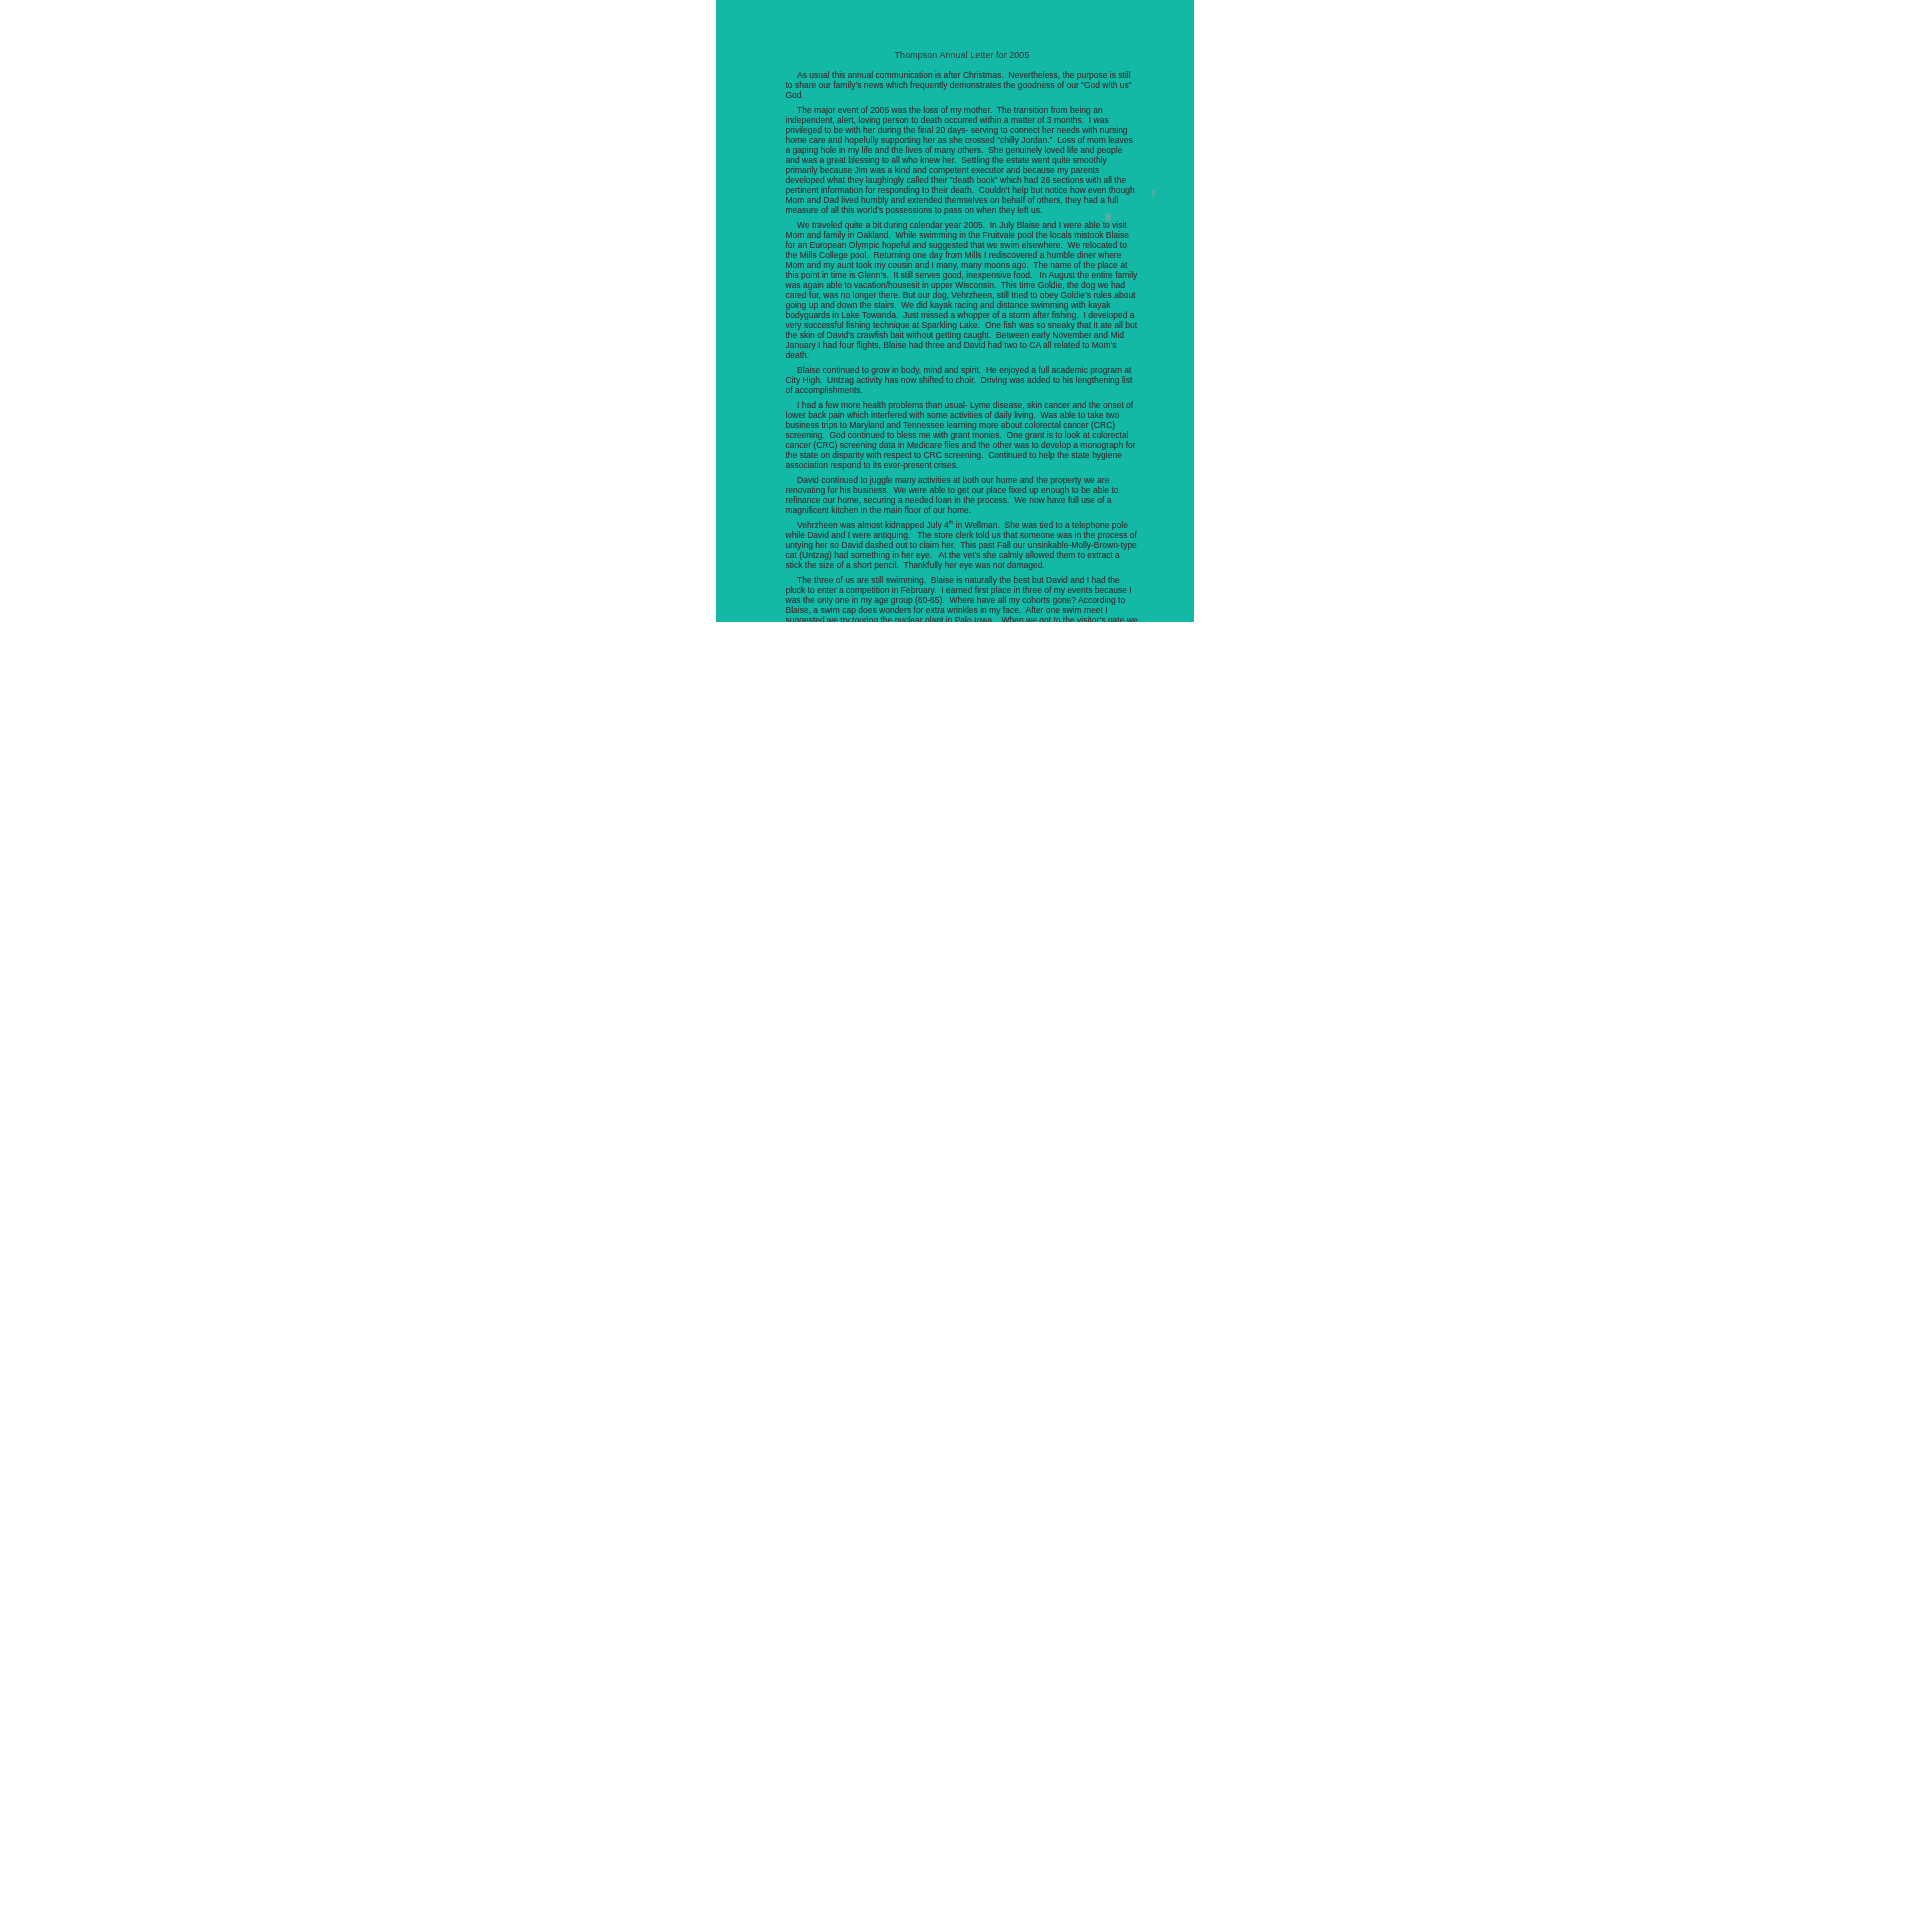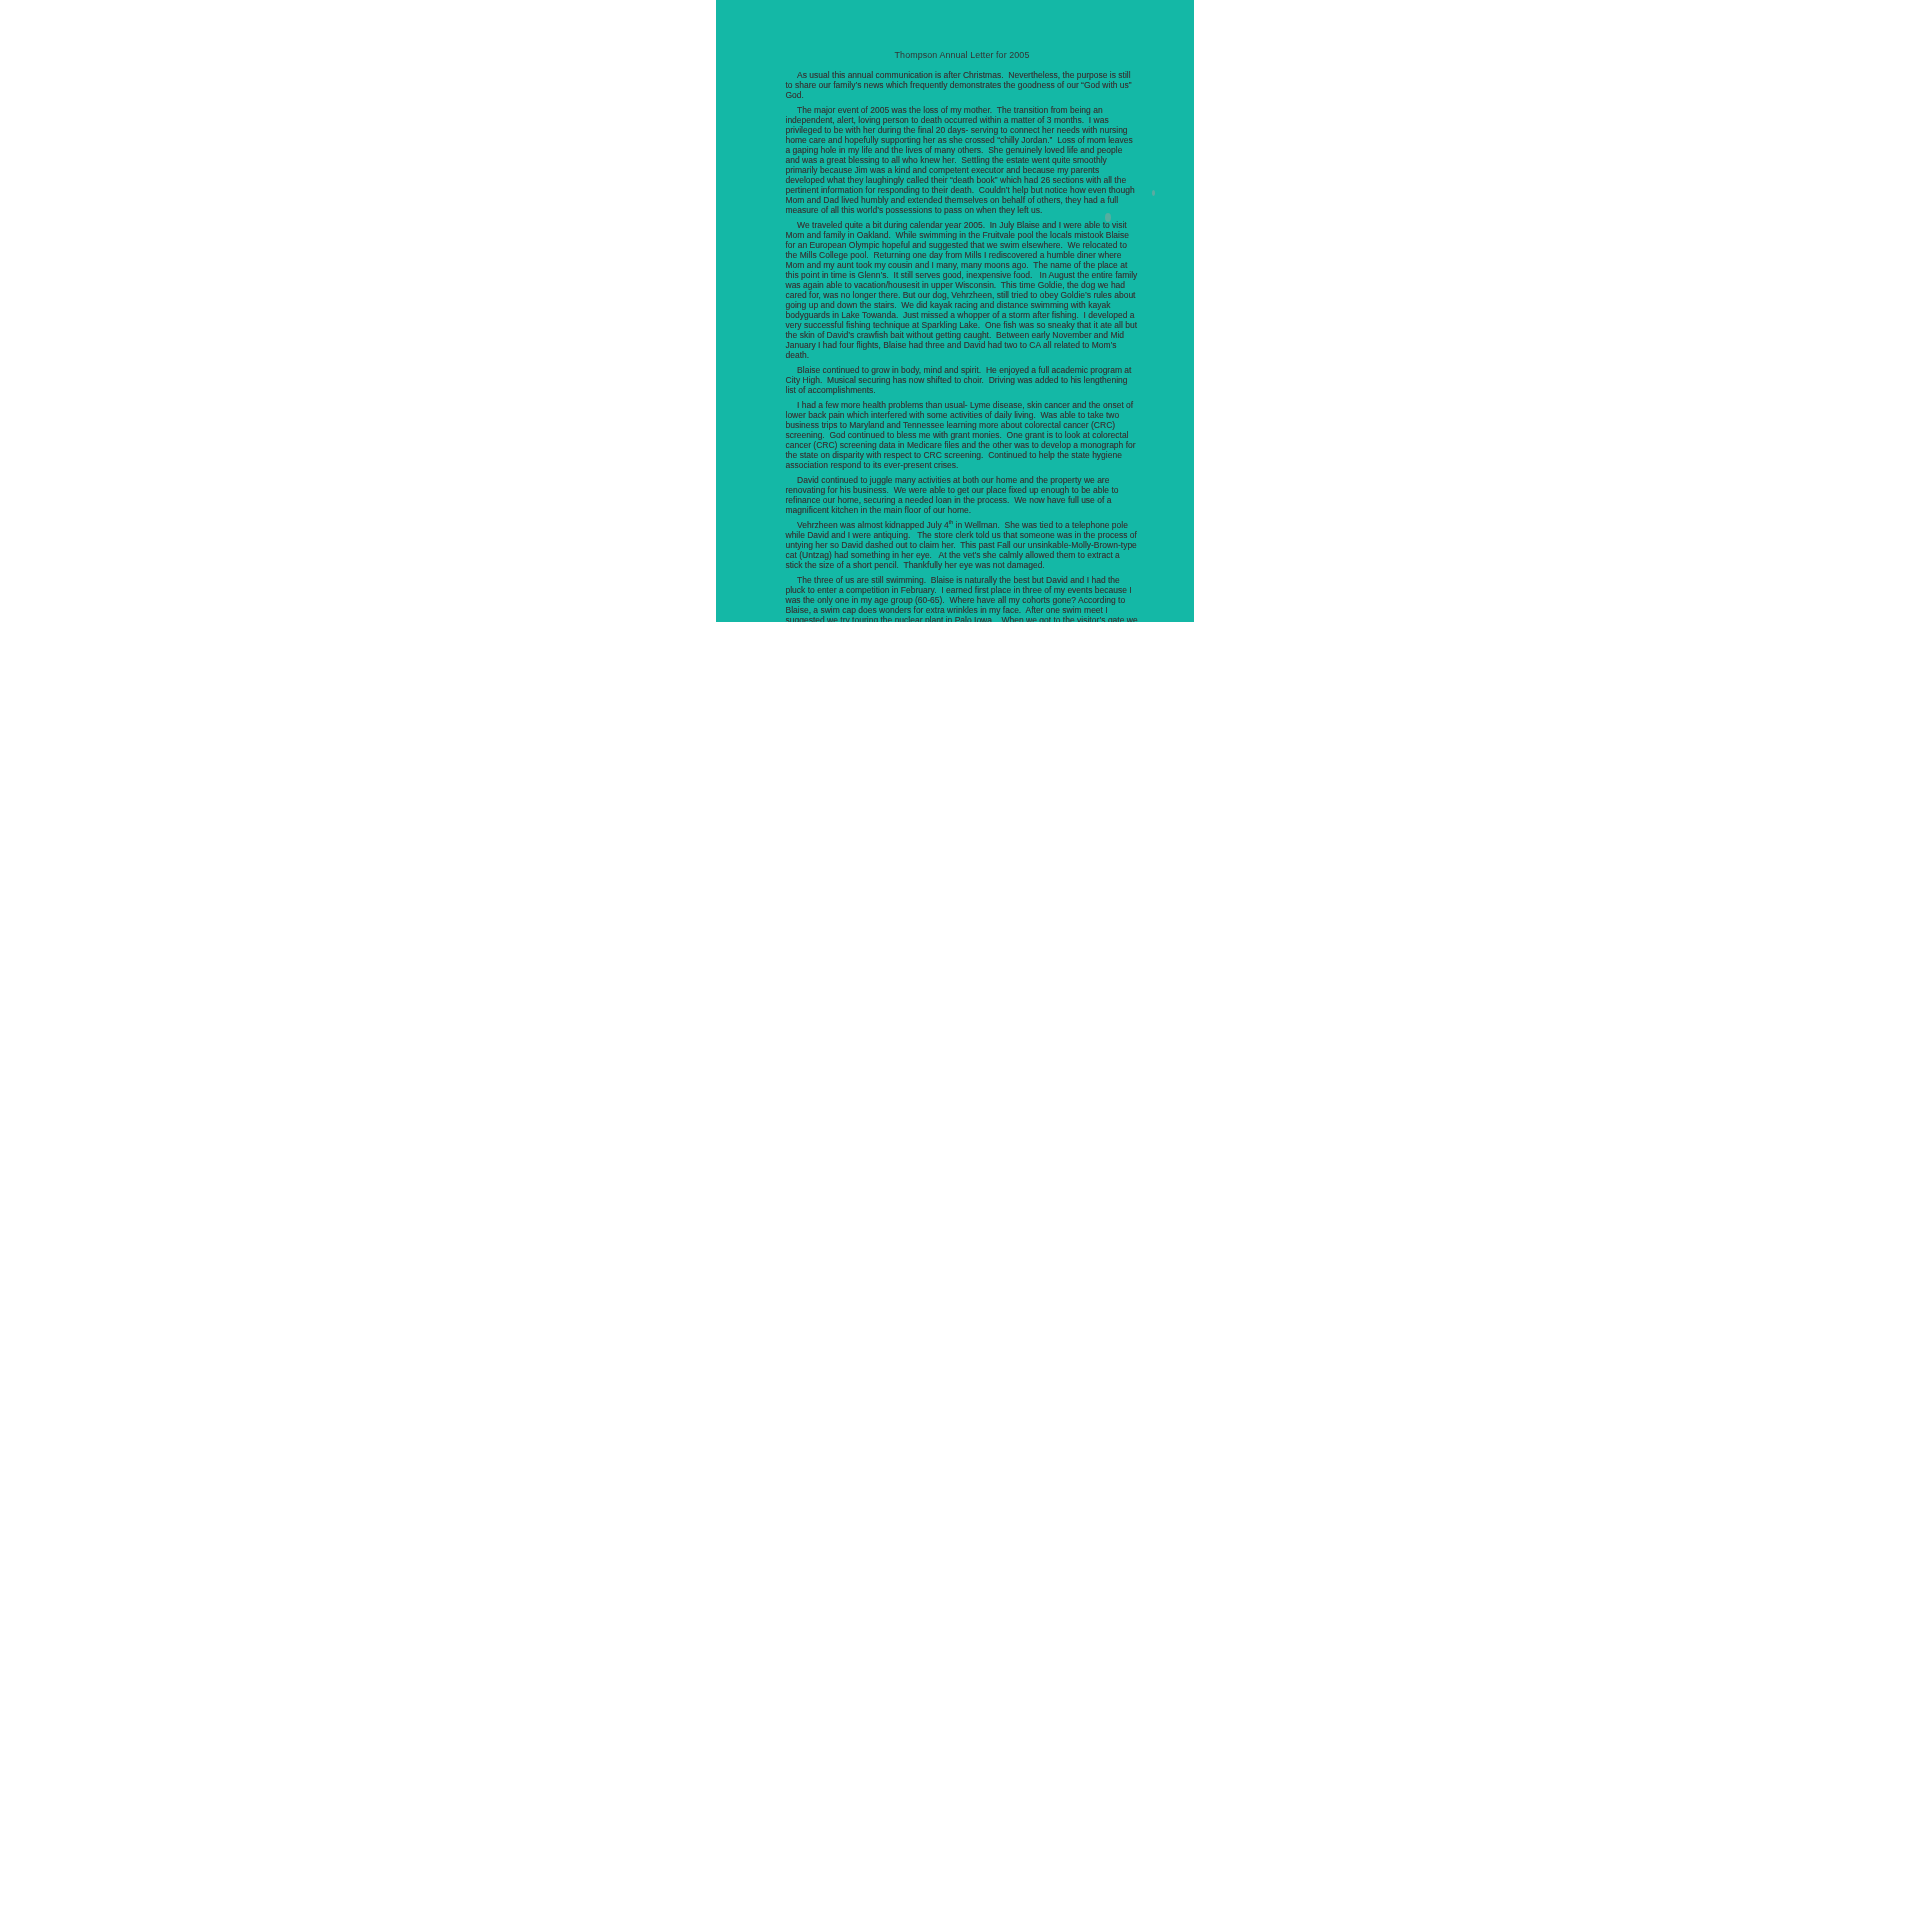--- a/index.html
+++ b/index.html
@@ -78,21 +78,21 @@
 <body>
 
 <div class="page">
   <div class="smudge s1"></div>
   <div class="smudge s2"></div>
   <div class="text-block">
     <h1 class="title">Thompson Annual Letter for 2005</h1>
     <p class="para"><span>As usual this annual communication is after Christmas.  Nevertheless, the purpose is still to share our family’s news which frequently demonstrates the goodness of our “God with us” God.</span></p>
     <p class="para"><span>The major event of 2005 was the loss of my mother.  The transition from being an independent, alert, loving person to death occurred within a matter of 3 months.  I was privileged to be with her during the final 20 days- serving to connect her needs with nursing home care and hopefully supporting her as she crossed “chilly Jordan.”  Loss of mom leaves a gaping hole in my life and the lives of many others.  She genuinely loved life and people and was a great blessing to all who knew her.  Settling the estate went quite smoothly primarily because Jim was a kind and competent executor and because my parents developed what they laughingly called their “death book” which had 26 sections with all the pertinent information for responding to their death.  Couldn’t help but notice how even though Mom and Dad lived humbly and extended themselves on behalf of others, they had a full measure of all this world’s possessions to pass on when they left us.</span></p>
     <p class="para"><span>We traveled quite a bit during calendar year 2005.  In July Blaise and I were able to visit Mom and family in Oakland.  While swimming in the Fruitvale pool the locals mistook Blaise for an European Olympic hopeful and suggested that we swim elsewhere.  We relocated to the Mills College pool.  Returning one day from Mills I rediscovered a humble diner where Mom and my aunt took my cousin and I many, many moons ago.  The name of the place at this point in time is Glenn’s.  It still serves good, inexpensive food.   In August the entire family was again able to vacation/housesit in upper Wisconsin.  This time Goldie, the dog we had cared for, was no longer there. But our dog, Vehrzheen, still tried to obey Goldie’s rules about going up and down the stairs.  We did kayak racing and distance swimming with kayak bodyguards in Lake Towanda.  Just missed a whopper of a storm after fishing.  I developed a very successful fishing technique at Sparkling Lake.  One fish was so sneaky that it ate all but the skin of David’s crawfish bait without getting caught.  Between early November and Mid January I had four flights, Blaise had three and David had two to CA all related to Mom’s death.</span></p>
-    <p class="para"><span>Blaise continued to grow in body, mind and spirit.  He enjoyed a full academic program at City High.  Musical securing has now shifted to choir.  Driving was added to his lengthening list of accomplishments.</span></p>
+    <p class="para"><span>Blaise continued to grow in body, mind and spirit.  He enjoyed a full academic program at City High.  Untzag activity has now shifted to choir.  Driving was added to his lengthening list of accomplishments.</span></p>
     <p class="para"><span>I had a few more health problems than usual- Lyme disease, skin cancer and the onset of lower back pain which interfered with some activities of daily living.  Was able to take two business trips to Maryland and Tennessee learning more about colorectal cancer (CRC) screening.  God continued to bless me with grant monies.  One grant is to look at colorectal cancer (CRC) screening data in Medicare files and the other was to develop a monograph for the state on disparity with respect to CRC screening.  Continued to help the state hygiene association respond to its ever-present crises.</span></p>
     <p class="para"><span>David continued to juggle many activities at both our home and the property we are renovating for his business.  We were able to get our place fixed up enough to be able to refinance our home, securing a needed loan in the process.  We now have full use of a magnificent kitchen in the main floor of our home.</span></p>
     <p class="para"><span>Vehrzheen was almost kidnapped July 4</span><span class="sup">th</span><span> in Wellman.  She was tied to a telephone pole while David and I were antiquing.   The store clerk told us that someone was in the process of untying her so David dashed out to claim her.  This past Fall our unsinkable-Molly-Brown-type cat (Untzag) had something in her eye.   At the vet’s she calmly allowed them to extract a stick the size of a short pencil.  Thankfully her eye was not damaged.</span></p>
     <p class="para"><span>The three of us are still swimming.  Blaise is naturally the best but David and I had the pluck to enter a competition in February.  I earned first place in three of my events because I was the only one in my age group (60-65).  Where have all my cohorts gone? According to Blaise, a swim cap does wonders for extra wrinkles in my face.  After one swim meet I suggested we try touring the nuclear plant in Palo Iowa.   When we got to the visitor’s gate we were told that we had broken several federal laws and should turn around immediately.  This is evidently one of juiciest terrorist targets in Iowa.  2005 marked the 20</span><span class="sup">th</span><span> year since our wedding.</span></p>
     <p class="closing"><span>Better start getting facts together for our 200</span><span class="bold">6</span><span> annual letter.</span></p>
   </div>
 </div>
 
 
 </body></html>

